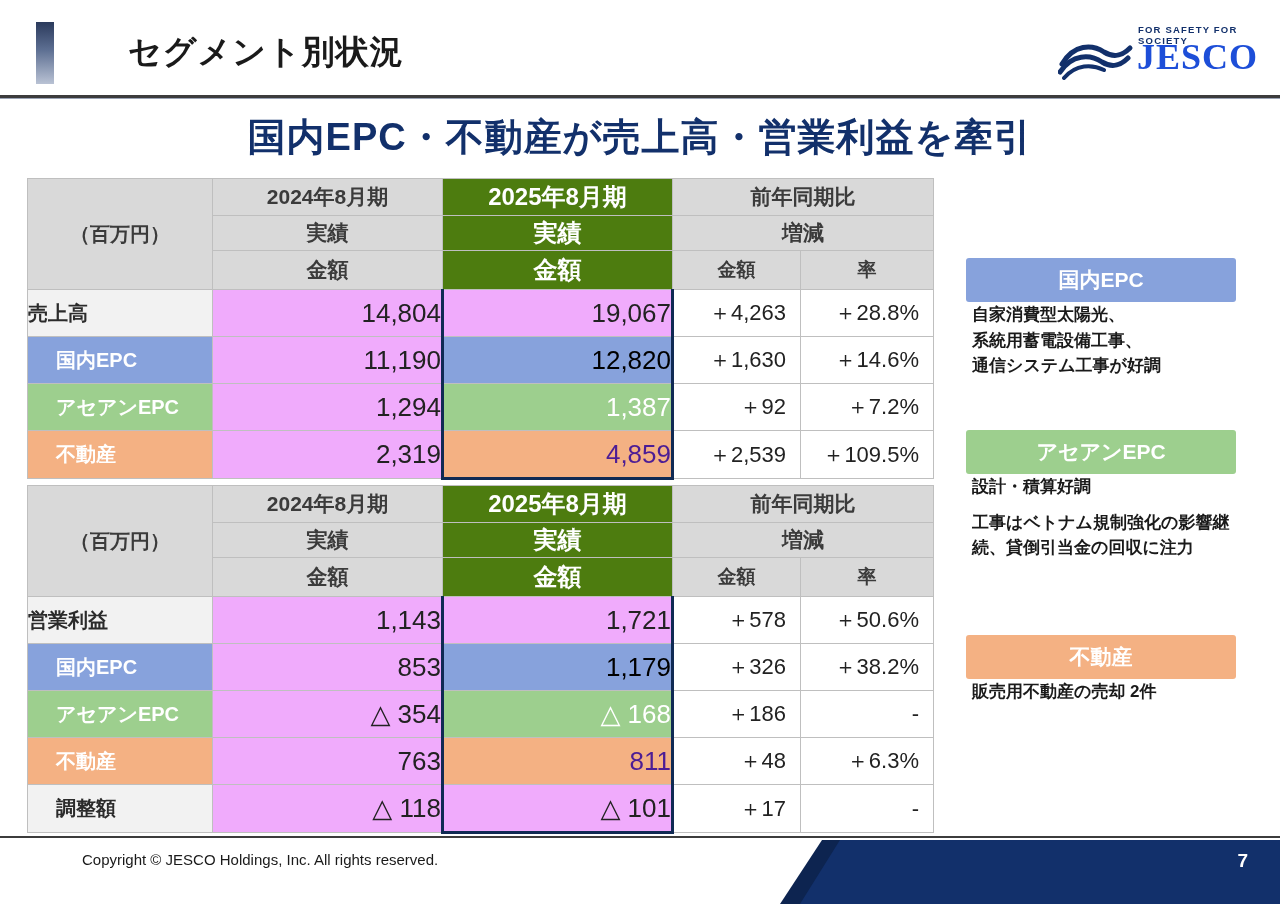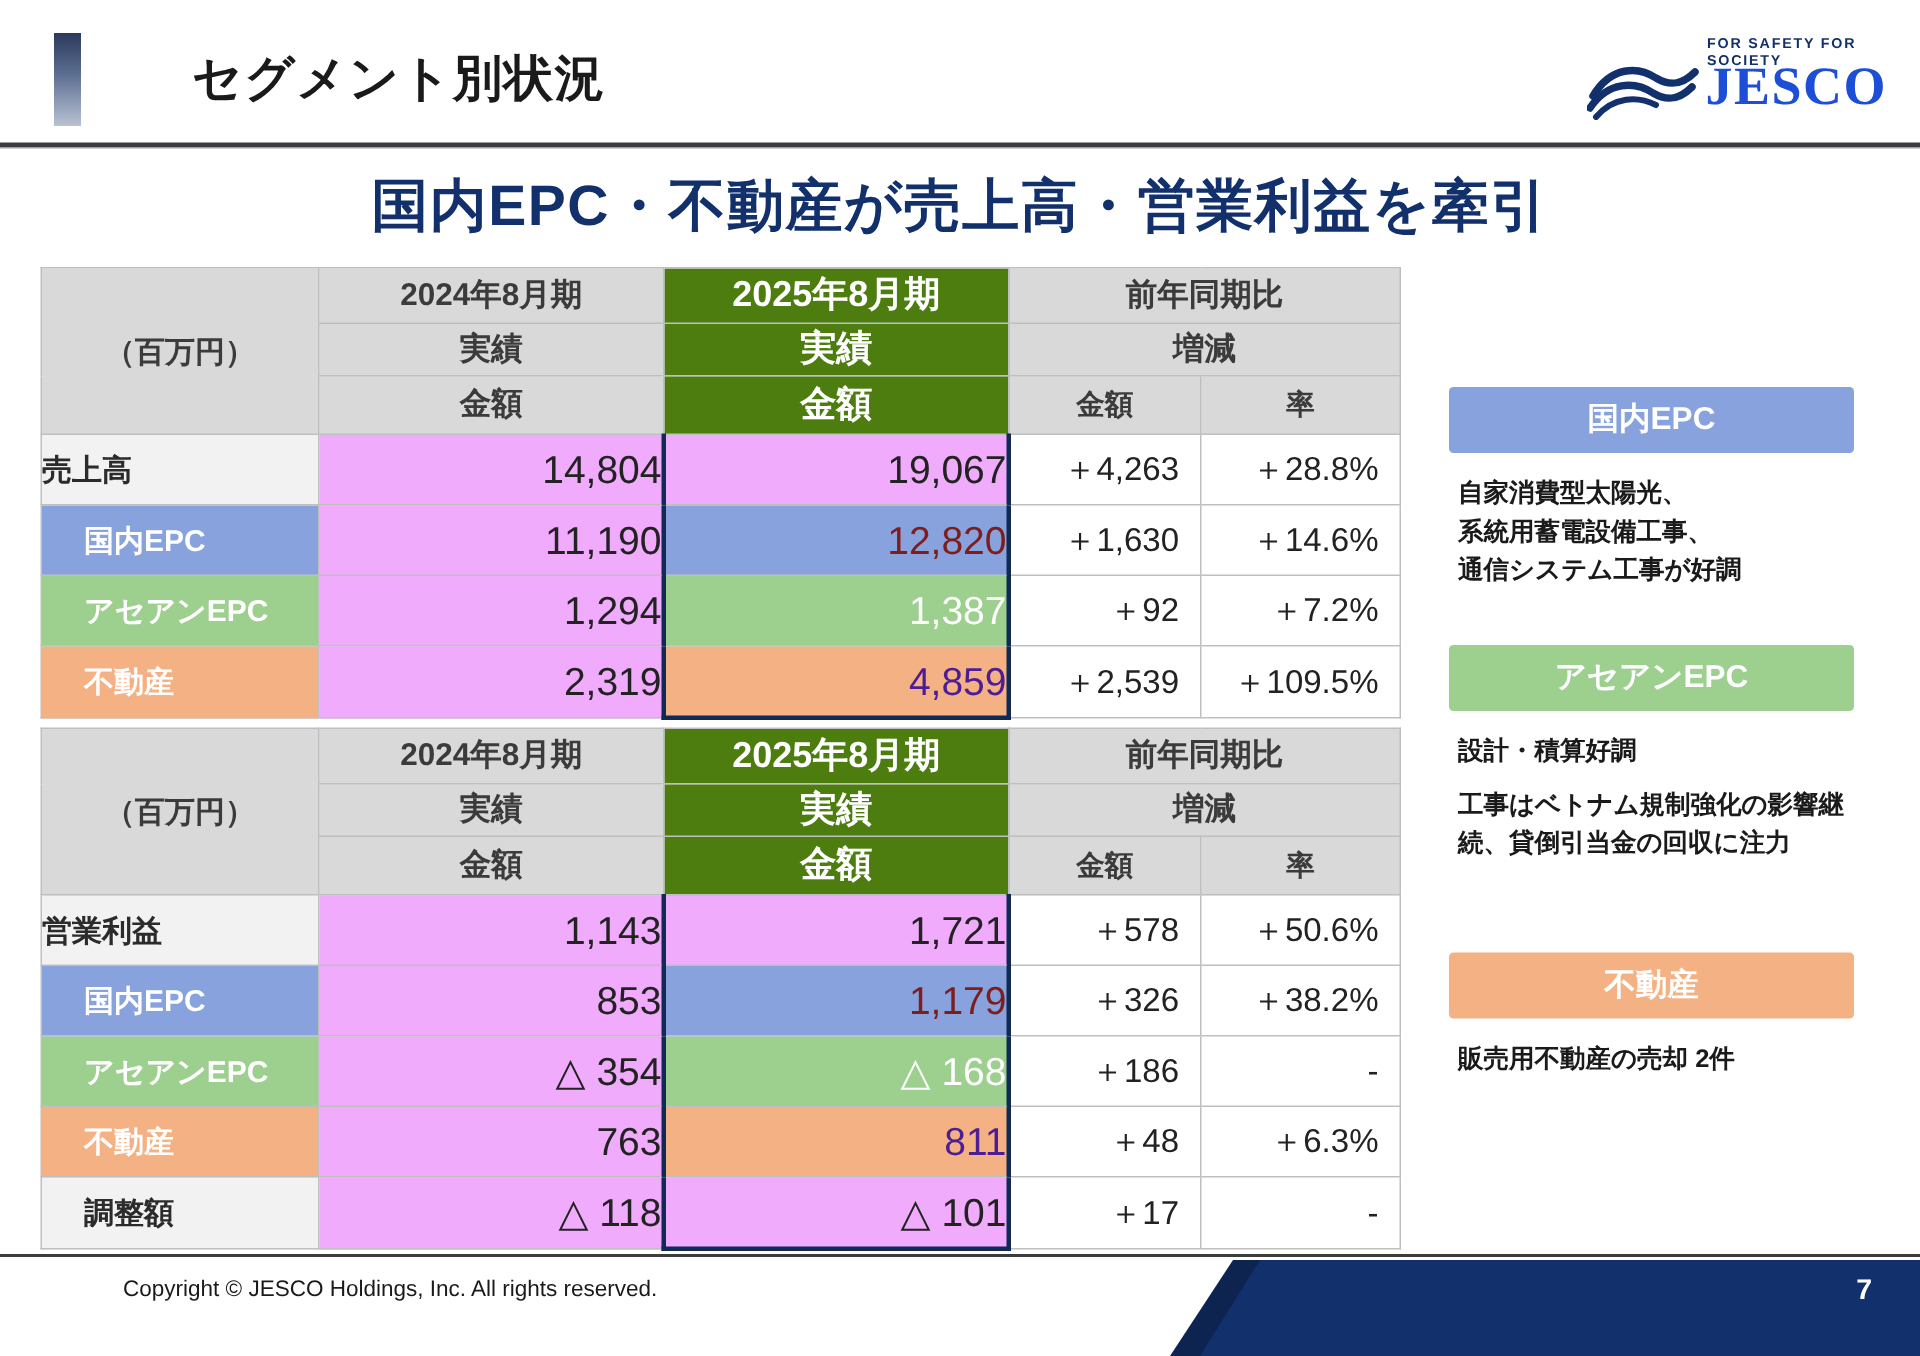--- a/index.html
+++ b/index.html
@@ -170,21 +170,21 @@
     padding-right: 16px;
     font-size: 26px;
     height: 46px;
     background: #f0abfc;
     color: #222222;
   }
   .num.cur {
     border-left: 3px solid #102a54;
     border-right: 3px solid #102a54;
   }
-  .num.cur.seg-epc   { background: #87a2dc; color: #7f1d1d; }
+  .num.cur.seg-epc   { background: #87a2dc; color: #000000; }
   .num.cur.seg-asean { background: #9dcf8e; color: #ffffff; }
   .num.cur.seg-re    { background: #f4b183; color: #4c1d95; }
   .num.last-row.cur  { border-bottom: 3px solid #102a54; }
 
   .num.small {
     font-size: 22px;
     background: #ffffff;
     padding-right: 14px;
   }
 
@@ -205,21 +205,20 @@
   }
   .chip.epc   { background: #87a2dc; }
   .chip.asean { background: #9dcf8e; }
   .chip.re    { background: #f4b183; }
 
   .side-text {
     font-size: 17px;
     font-weight: bold;
     color: #1a1a1a;
     line-height: 1.5;
-    margin-top: 14px;
     padding-left: 6px;
   }
   .side-text p { margin: 0 0 10px 0; }
 
   #side-epc   { top: 258px; }
   #side-asean { top: 430px; }
   #side-re    { top: 635px; }
 
   
   .footer-rule {

